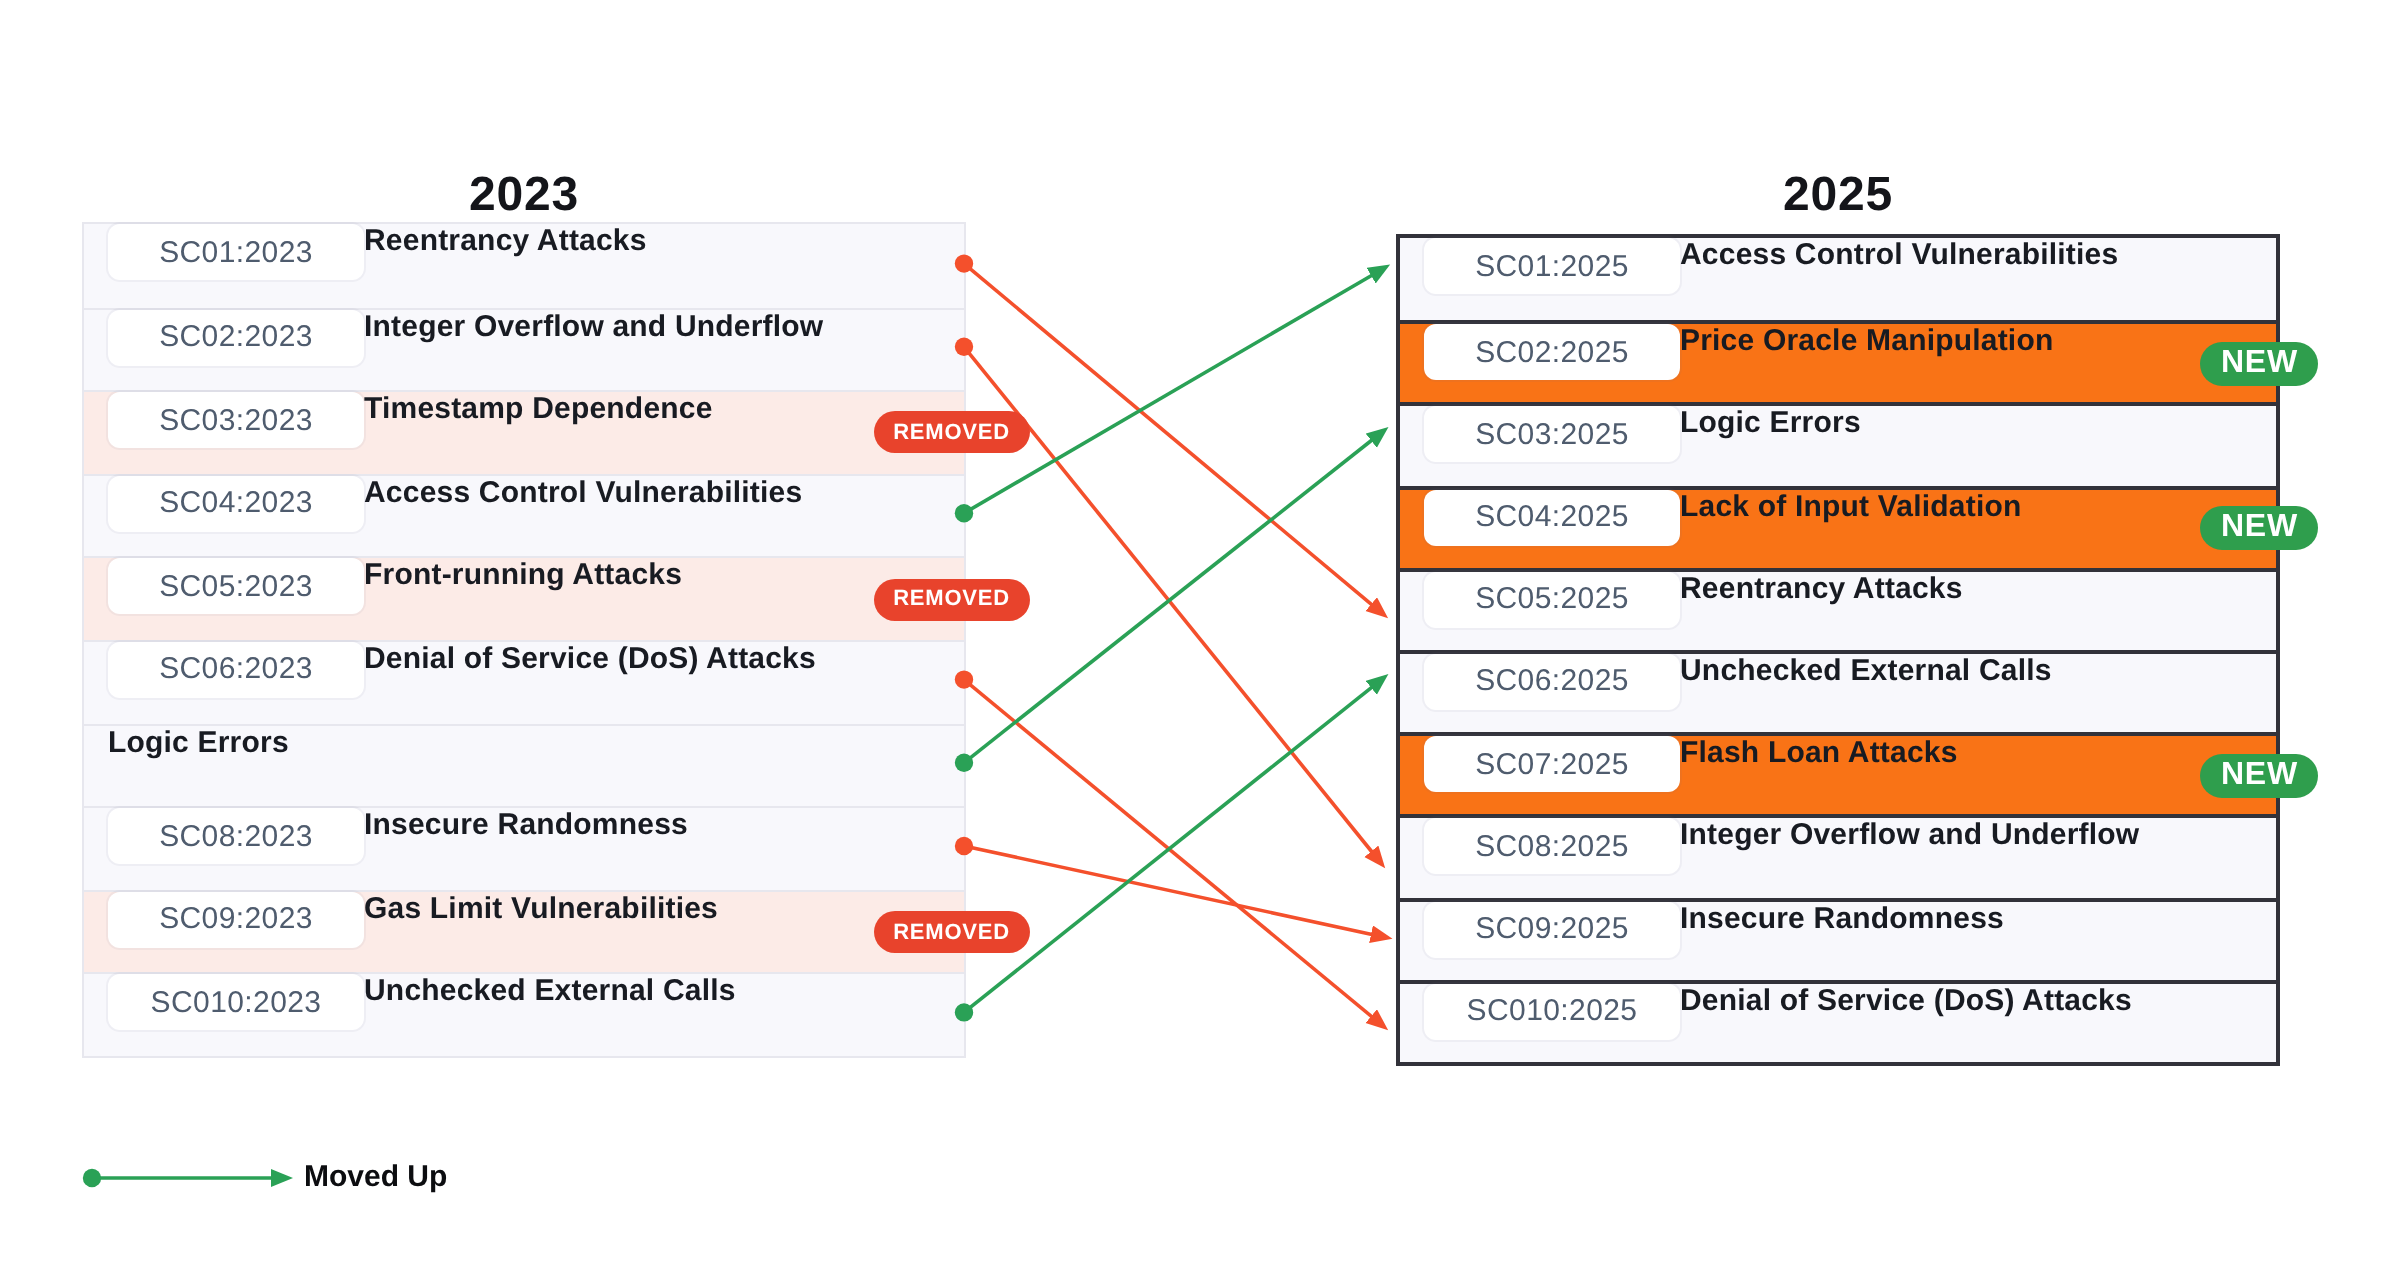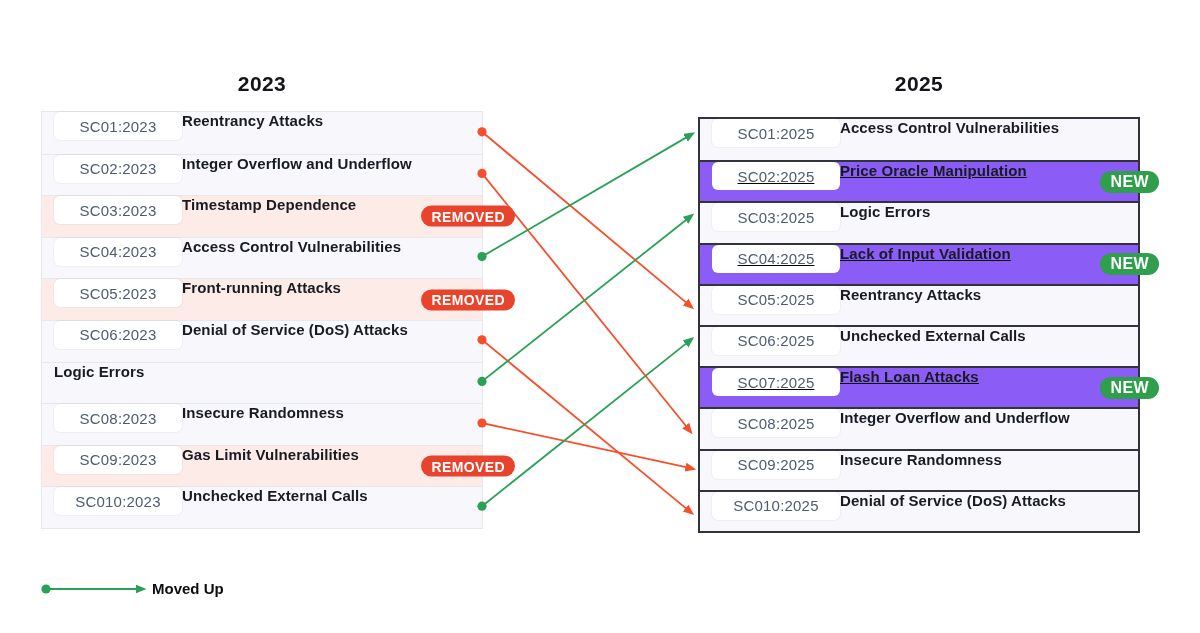--- a/index.html
+++ b/index.html
@@ -1,47 +1,47 @@
 <!DOCTYPE html>
 <html><head>
 <meta charset="utf-8">
 <style>
   html,body{margin:0;padding:0;background:#ffffff;}
   body{font-family:"Liberation Sans", sans-serif;}
   .stage{position:relative;width:1200px;height:633px;background:#ffffff;overflow:hidden;}
 
-  .col-title{position:absolute;top:72px;width:442px;text-align:center;
-    font-size:21px;font-weight:700;color:#14151a;letter-spacing:.4px;}
+  .col-title{position:absolute;top:84px;width:442px;text-align:center;
+    font-size:24px;font-weight:700;color:#14151a;letter-spacing:.4px;}
   .left-title{left:41px;}
   .right-title{left:698px;}
 
   .panel{position:absolute;width:442px;box-sizing:border-box;background:#fff;}
   .left-panel{left:41px;top:111px;border:1px solid #e7e7ee;}
   .right-panel{left:698px;top:117px;border:2px solid #32323a;}
 
   .row{position:relative;display:flex;align-items:flex-start;box-sizing:border-box;
     padding-left:12px;background:#f8f8fc;}
   .left-panel .row{height:41.6px;}
   .left-panel .row + .row{border-top:1px solid #e7e7ee;}
   .right-panel .row{height:41.2px;}
   .right-panel .row + .row{border-top:2px solid #32323a;}
   .row.removed{background:#fcebe7;}
-  .row.new{background:#8b5cf6;text-decoration:underline;}
+  .row.new{background:#f97316;}
 
   .chip{display:flex;align-items:center;justify-content:center;flex:0 0 auto;
     width:128px;height:28px;background:#ffffff;border-radius:6px;
     font-size:15px;color:#4f5c6e;letter-spacing:.2px;
     box-shadow:0 0 0 1px rgba(120,120,140,.07);}
   .name{font-size:15px;font-weight:600;color:#181b22;
     letter-spacing:.1px;white-space:nowrap;}
 
   .badge{position:absolute;top:50%;transform:translateY(-50%);
     display:flex;align-items:center;justify-content:center;
     color:#ffffff;font-weight:700;border-radius:11px;z-index:3;white-space:nowrap;}
-  .badge.removed{right:-33px;height:21px;padding:0 10px;font-size:14px;letter-spacing:.4px;}
+  .badge.removed{right:-33px;height:21px;padding:0 10px;font-size:11px;letter-spacing:.4px;}
   .badge.new{right:-21px;height:22px;padding:0 10px;font-size:16px;letter-spacing:.4px;}
 
   #arrows{position:absolute;left:0;top:0;width:1200px;height:633px;pointer-events:none;z-index:2;}
 
   .legend{position:absolute;left:40px;top:580px;display:flex;align-items:center;}
   .legend-item{display:flex;align-items:center;}
   .legend-item + .legend-item{margin-left:50px;}
   .legend-label{font-size:15px;font-weight:600;color:#0c0d10;}
 </style>
 </head>

